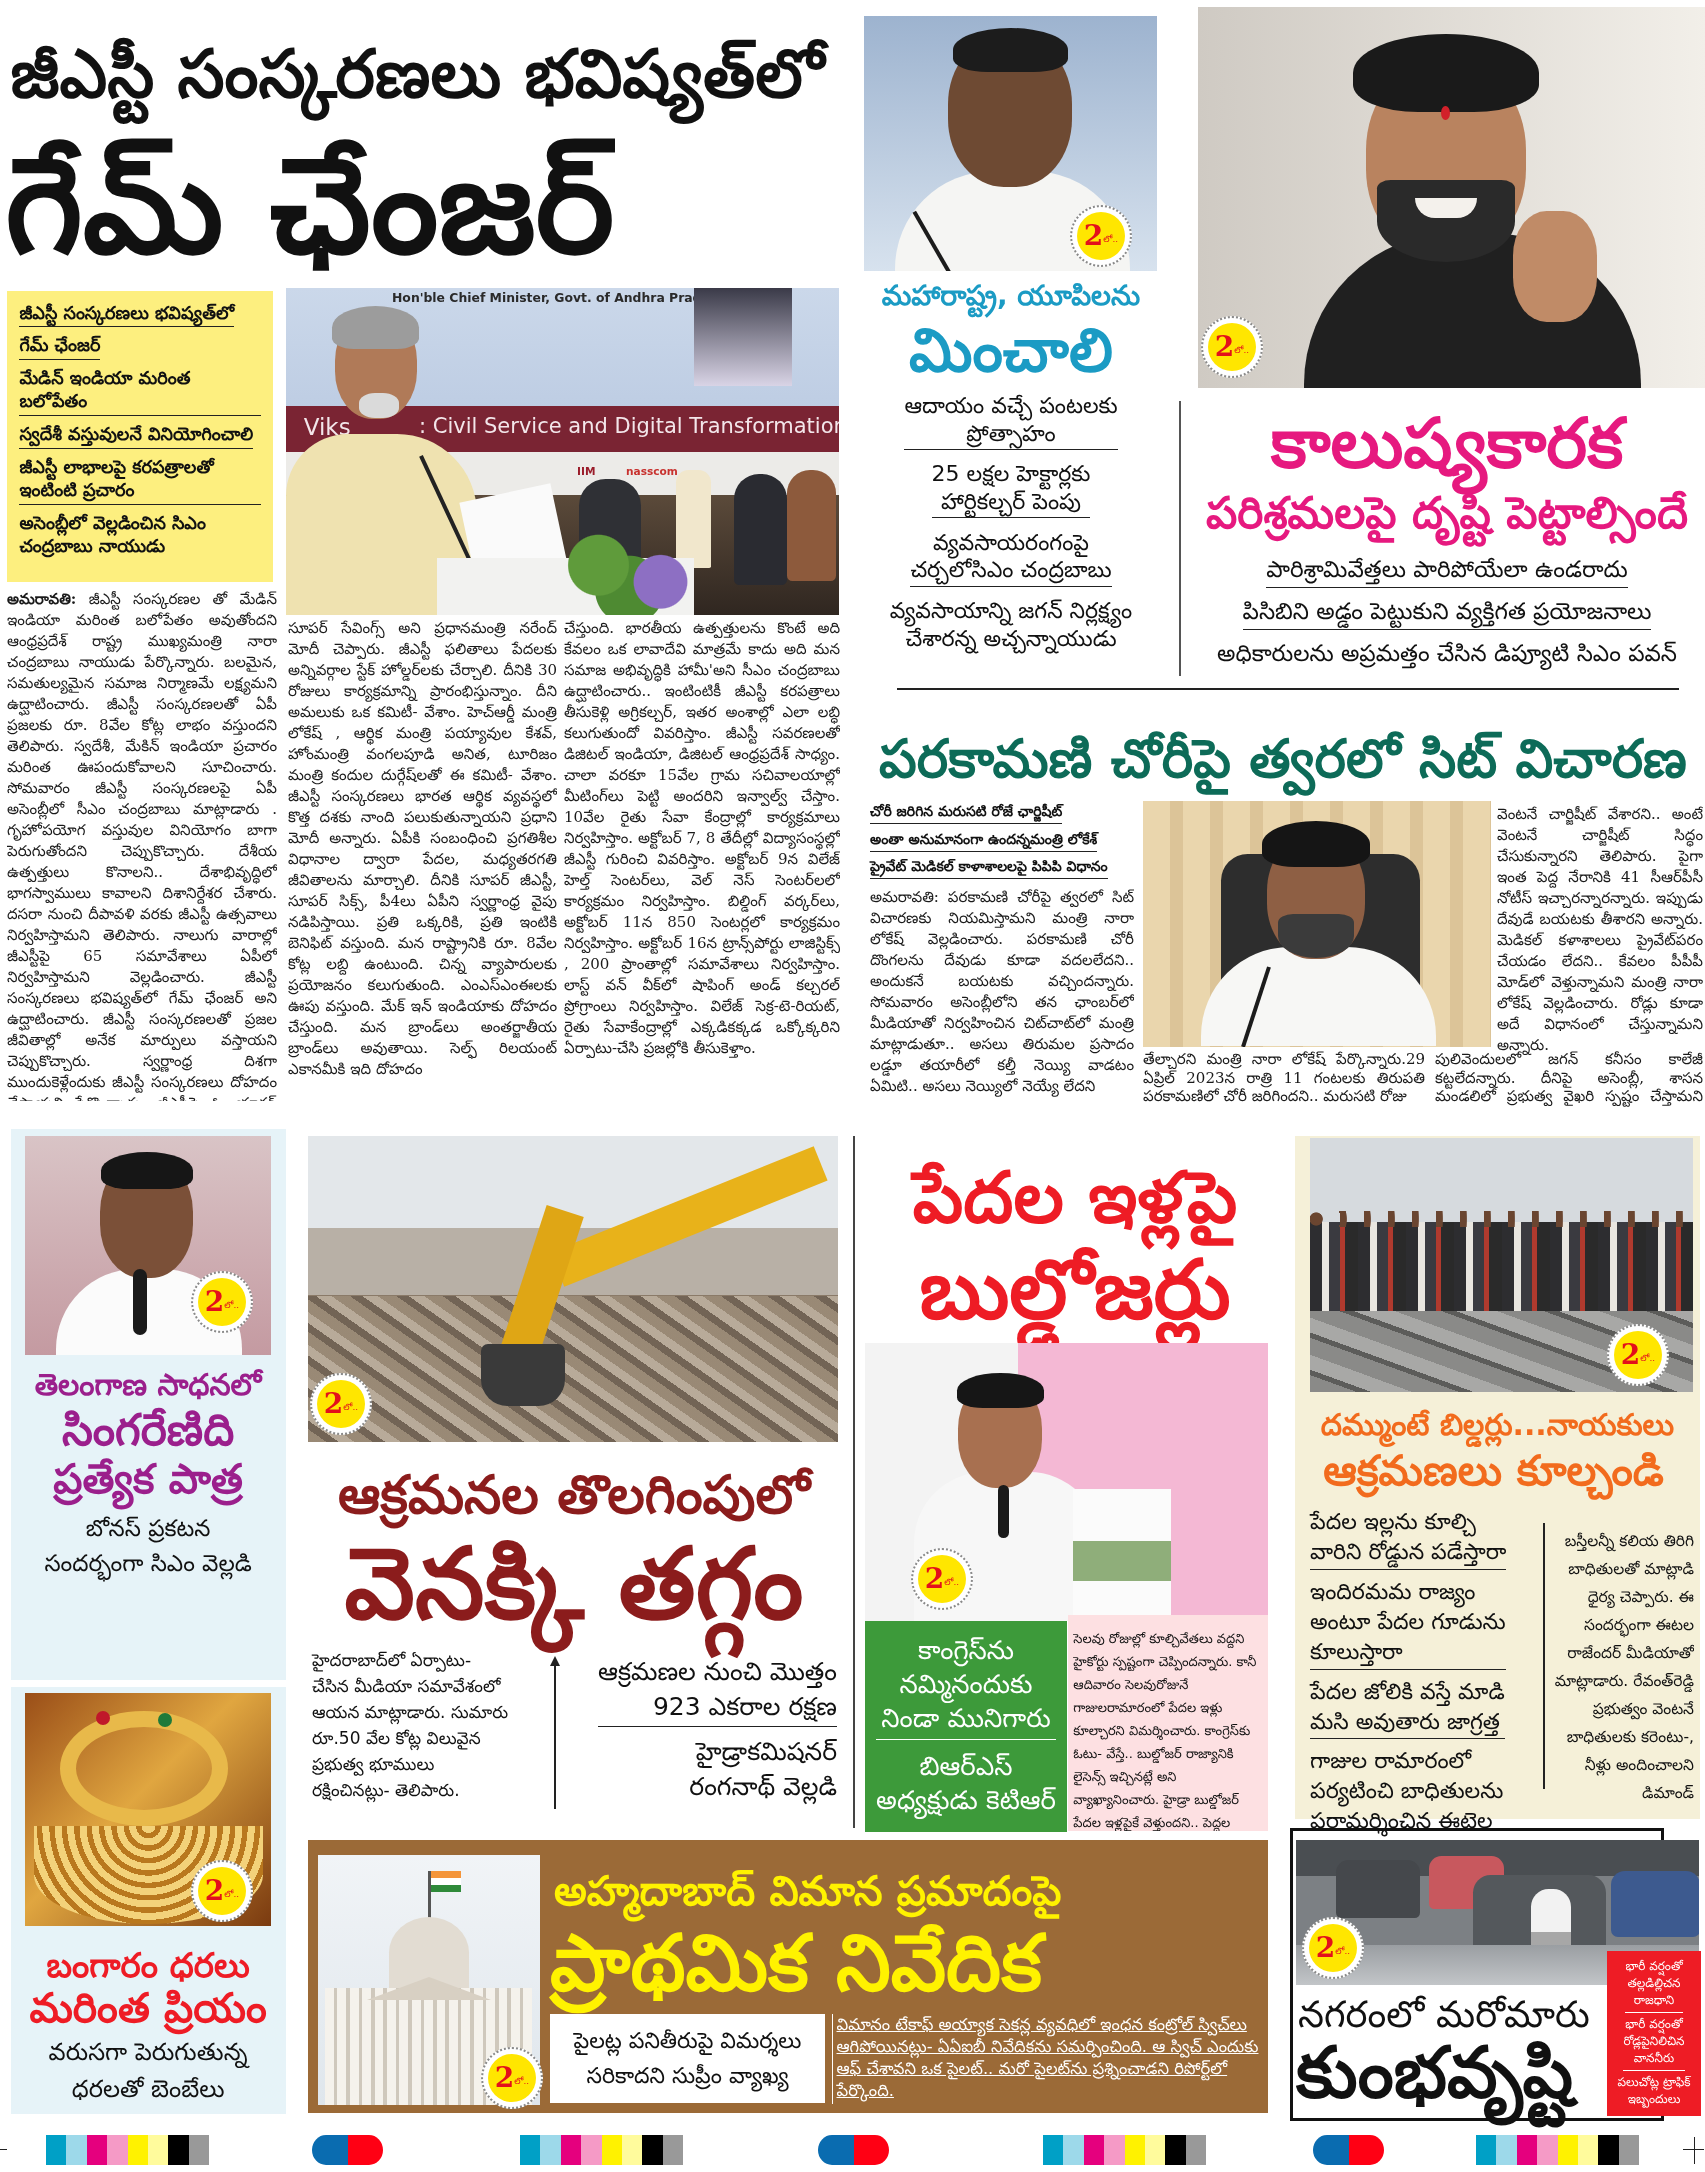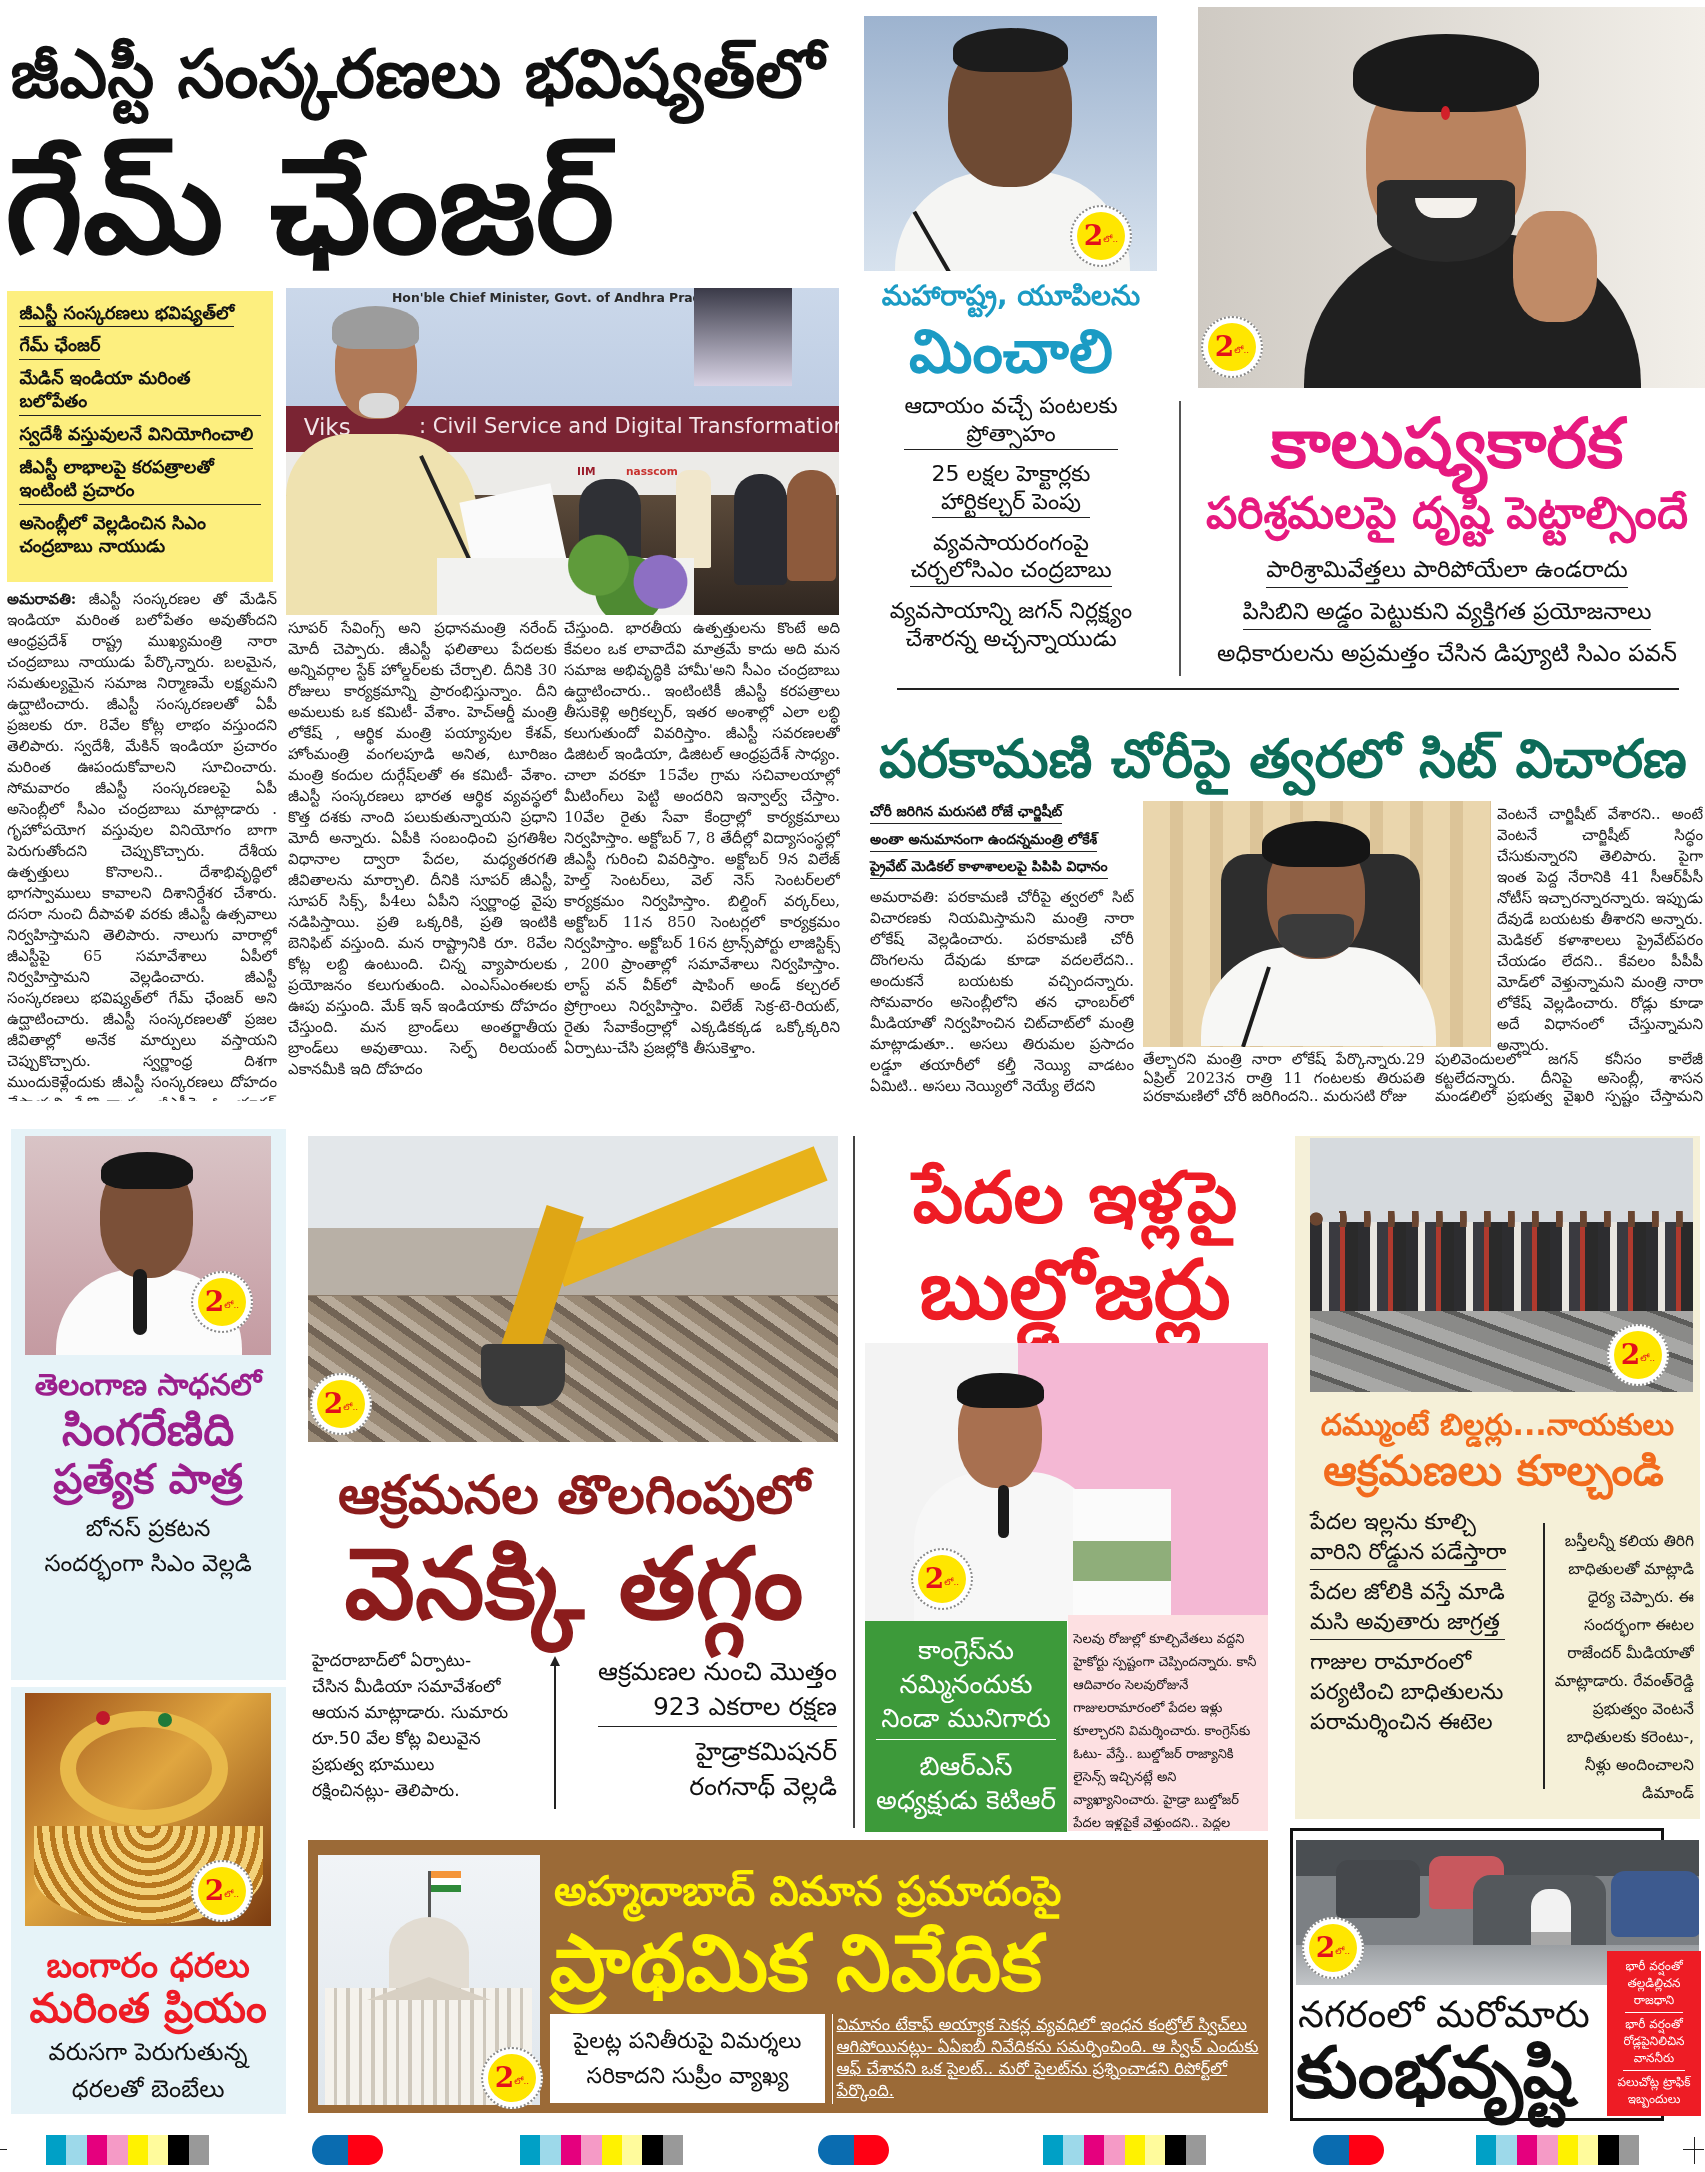--- a/index.html
+++ b/index.html
@@ -88,21 +88,21 @@
 <div class="a body-text" style="left:288px;top:618px;width:269px;height:484px;">సూపర్ సేవింగ్స్ అని ప్రధానమంత్రి నరేంద్ మోదీ చెప్పారు. జీఎస్టీ ఫలితాలు పేదలకు అన్నివర్గాల స్టేక్ హోల్డర్‌లకు చేర్చాలి. దీనికి 30 రోజులు కార్యక్రమాన్ని ప్రారంభిస్తున్నాం. దీని అమలుకు ఒక కమిటీ- వేశాం. హెచ్ఆర్డీ మంత్రి లోకేష్ , ఆర్థిక మంత్రి పయ్యావుల కేశవ్, హోంమంత్రి వంగలపూడి అనిత, టూరిజం మంత్రి కందుల దుర్గేష్‌లతో ఈ కమిటీ- వేశాం. జీఎస్టీ సంస్కరణలు భారత ఆర్థిక వ్యవస్థలో కొత్త దశకు నాంది పలుకుతున్నాయని ప్రధాని మోదీ అన్నారు. ఏపీకి సంబంధించి ప్రగతిశీల విధానాల ద్వారా పేదల, మధ్యతరగతి జీవితాలను మార్చాలి. దీనికి సూపర్ జీఎస్టీ, సూపర్ సిక్స్, పీ4లు ఏపీని స్వర్ణాంధ్ర వైపు నడిపిస్తాయి. ప్రతి ఒక్కరికి, ప్రతి ఇంటికి బెనిఫిట్ వస్తుంది. మన రాష్ట్రానికి రూ. 8వేల కోట్ల లబ్ది ఉంటుంది. చిన్న వ్యాపారులకు ప్రయోజనం కలుగుతుంది. ఎంఎస్ఎంఈలకు ఊపు వస్తుంది. మేక్ ఇన్ ఇండియాకు దోహదం చేస్తుంది. మన బ్రాండ్‌లు అంతర్జాతీయ బ్రాండ్‌లు అవుతాయి. సెల్ఫ్ రిలయంట్ ఎకానమీకి ఇది దోహదం</div>
 <div class="a body-text" style="left:564px;top:618px;width:276px;height:484px;">చేస్తుంది. భారతీయ ఉత్పత్తులను కొంటే అది కేవలం ఒక లావాదేవి మాత్రమే కాదు అది మన సమాజ అభివృద్ధికి హామీ'అని సీఎం చంద్రబాబు ఉద్ఘాటించారు.. ఇంటింటికీ జీఎస్టీ కరపత్రాలు తీసుకెళ్లి అగ్రికల్చర్, ఇతర అంశాల్లో ఎలా లబ్ధి కలుగుతుందో వివరిస్తాం. జీఎస్టీ సవరణలతో డిజిటల్ ఇండియా, డిజిటల్ ఆంధ్రప్రదేశ్ సాధ్యం. చాలా వరకూ 15వేల గ్రామ సచివాలయాల్లో మీటింగ్‌లు పెట్టి అందరిని ఇన్వాల్వ్ చేస్తాం. 10వేల రైతు సేవా కేంద్రాల్లో కార్యక్రమాలు నిర్వహిస్తాం. అక్టోబర్ 7, 8 తేదీల్లో విద్యాసంస్థల్లో జీఎస్టీ గురించి వివరిస్తాం. అక్టోబర్ 9న విలేజ్ హెల్త్ సెంటర్‌లు, వెల్ నెస్ సెంటర్‌లలో కార్యక్రమం నిర్వహిస్తాం. బిల్డింగ్ వర్కర్‌లు, అక్టోబర్ 11న 850 సెంటర్లలో కార్యక్రమం నిర్వహిస్తాం. అక్టోబర్ 16న ట్రాన్స్‌పోర్టు లాజిస్టిక్స్ , 200 ప్రాంతాల్లో సమావేశాలు నిర్వహిస్తాం. లాస్ట్ వన్ వీక్‌లో షాపింగ్ అండ్ కల్చరల్ ప్రోగ్రాంలు నిర్వహిస్తాం. విలేజ్ సెక్ర-టె-రియట్, రైతు సేవాకేంద్రాల్లో ఎక్కడికక్కడ ఒక్కోక్కరిని ఏర్పాటు-చేసి ప్రజల్లోకి తీసుకెళ్తాం.</div>
 
 <div class="photo" style="left:864px;top:16px;width:293px;height:255px;background:linear-gradient(#9db3cf,#d7e2ee);">
   <div class="s" style="left:31px;top:155px;width:235px;height:106px;background:#f5f5f3;border-radius:98px 98px 0 0;"></div>
   <div class="s" style="left:84px;top:19.5px;width:124px;height:151px;background:#6e4a33;border-radius:45%;"></div>
   <div class="s" style="left:89px;top:12.4px;width:115px;height:44px;background:#1c1c1c;border-radius:50% 50% 30% 30%;"></div>
   <div class="s" style="left:66px;top:191px;width:4.4px;height:71px;background:#1c1c1c;transform:rotate(-30deg);"></div>
 </div>
 <div class="a b nw c" style="left:856px;top:275px;width:310px;font-size:28px;line-height:41px;color:var(--agri);">మహారాష్ట్ర, యూపిలను</div>
-<div class="a x nw c" style="left:856px;top:316px;width:310px;font-size:60px;line-height:71px;color:var(--agri);">మించాలి</div>
+<div class="a x nw c" style="left:856px;top:316px;width:310px;font-size:60px;line-height:71px;color:var(--agri);font-family:Liberation Serif, serif;">మించాలి</div>
 <div class="a stack center" style="left:856px;top:392px;width:310px;gap:10.6px;">
   <span class="ul pl c" style="font-size:22px;line-height:27.5px;">ఆదాయం వచ్చే పంటలకు
 ప్రోత్సాహం</span>
   <span class="ul pl c" style="font-size:22px;line-height:27.5px;">25 లక్షల హెక్టార్లకు
 హార్టికల్చర్ పెంపు</span>
   <span class="ul pl c" style="font-size:22px;line-height:27.5px;">వ్యవసాయరంగంపై
 చర్చలోసిఎం చంద్రబాబు</span>
   <span class="pl c" style="font-size:22px;line-height:27.5px;">వ్యవసాయాన్ని జగన్ నిర్లక్ష్యం
 చేశారన్న అచ్చన్నాయుడు</span>
 </div>
@@ -220,20 +220,23 @@
 <div class="photo" style="left:1310px;top:1138px;width:383px;height:254px;background:linear-gradient(#d6dade 0 40%,#6e6e6a 40% 68%,#9a9a98 68% 100%);">
   <div class="s" style="left:0;top:84px;width:383px;height:89px;background:repeating-linear-gradient(90deg,#2d2d30 0 12.4px,#e9e6e0 12.4px 19.5px,#3a3a40 19.5px 30px,#b03a2e 30px 35px,#2a2a2a 35px 48px);"></div>
   <div class="s" style="left:0;top:73px;width:383px;height:16px;background:repeating-radial-gradient(circle at 6.2px 8px,#6a4530 0 6.2px,transparent 7px 24px);"></div>
   <div class="s" style="left:0;top:173px;width:383px;height:81px;background:repeating-linear-gradient(20deg,#8a8a88 0 16px,#5c5c5a 16px 21px,#a8a8a6 21px 35px);"></div>
 </div>
 <div class="a b nw c" style="left:1295px;top:1404px;width:405px;font-size:30px;line-height:41px;color:var(--etela);">దమ్ముంటే బిల్డర్లు...నాయకులు</div>
 <div class="a x nw c" style="left:1295px;top:1443px;width:397px;font-size:42px;line-height:55px;color:var(--etela);">ఆక్రమణలు కూల్చండి</div>
 <div class="a stack left" style="left:1310px;top:1507px;width:226px;gap:7px;">
   <span class="ul pl" style="font-size:22px;line-height:30px;">పేదల ఇల్లను కూల్చి
 వారిని రోడ్డున పడేస్తారా</span>
+  <span class="ul pl" style="font-size:22px;line-height:30px;">ఇందిరమమ రాజ్యం
+అంటూ పేదల గూడును
+కూలుస్తారా</span>
   <span class="ul pl" style="font-size:22px;line-height:30px;">పేదల జోలికి వస్తే మాడి
 మసి అవుతారు జాగ్రత్త</span>
   <span class="pl" style="font-size:22px;line-height:30px;">గాజుల రామారంలో
 పర్యటించి బాధితులను
 పరామర్శించిన ఈటెల</span>
 </div>
 <div class="rule" style="left:1543px;top:1523px;width:1.8px;height:266px;"></div>
 <div class="a r ov" style="left:1550px;top:1527px;width:144px;height:284px;font-size:15.5px;line-height:28px;">బస్తీలన్నీ కలియ తిరిగి బాధితులతో మాట్లాడి ధైర్య చెప్పారు. ఈ సందర్భంగా ఈటల రాజేందర్ మీడియాతో మాట్లాడారు. రేవంత్‌రెడ్డి ప్రభుత్వం వెంటనే బాధితులకు కరెంటు-, నీళ్లు అందించాలని డిమాండ్ చేశారు.ఇందిరమ్మ రాజ్యం అంటే పేదల జోలికెళ్లడమేనా అని విమర్శించారు.</div>
 
 <div class="a" style="left:308px;top:1840px;width:960px;height:273px;background:var(--ahmedabad-bg);"></div>

